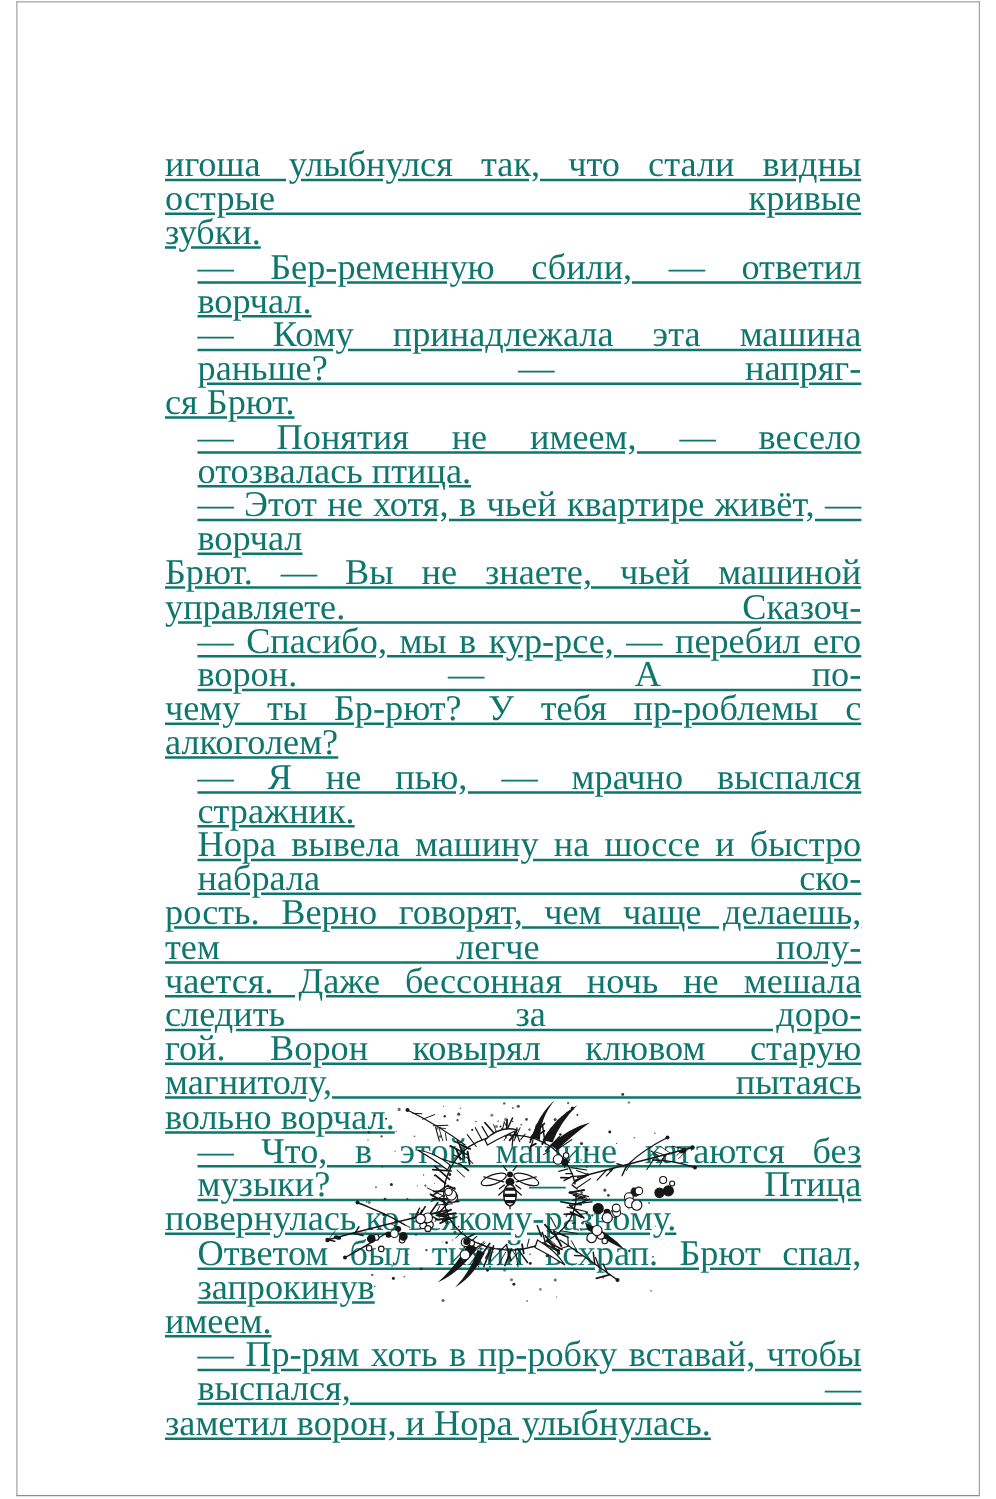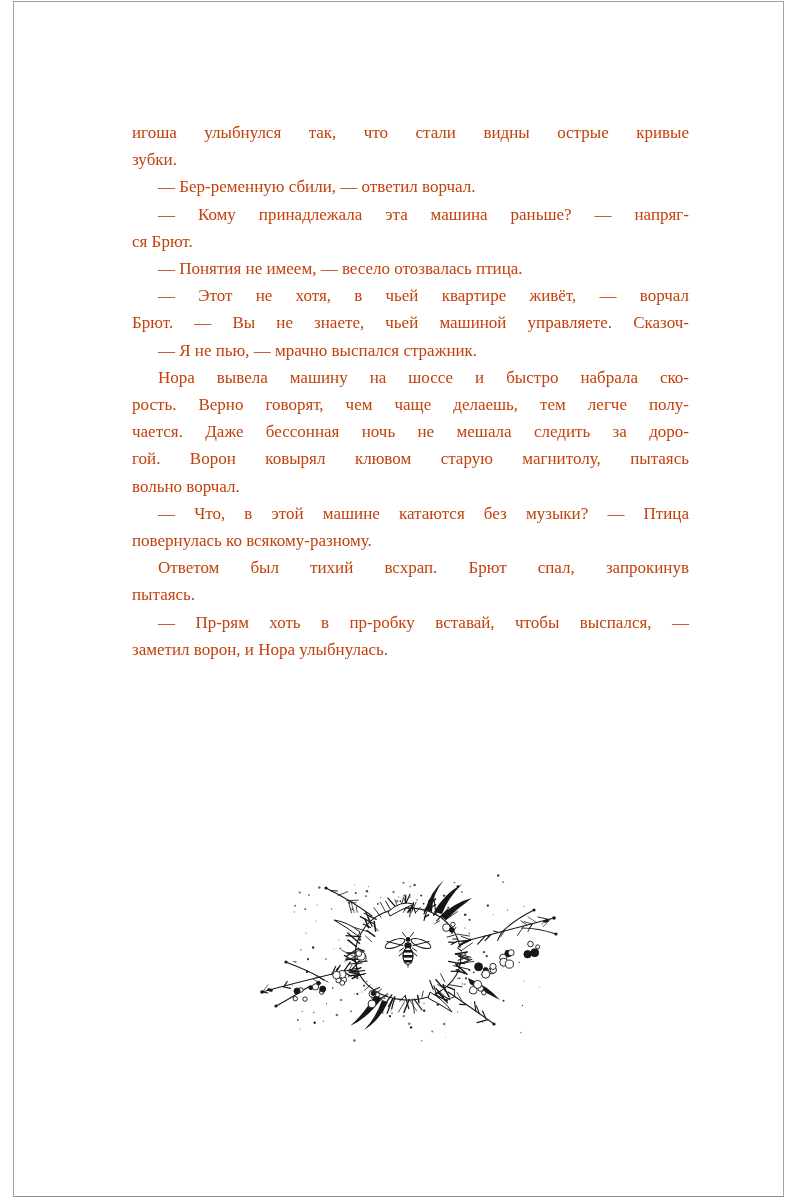--- a/index.html
+++ b/index.html
@@ -1,21 +1,21 @@
 <!DOCTYPE html>
 <html><head>
 <meta charset="utf-8">
 <style>
   html,body{margin:0;padding:0;}
   body{background:#ffffff;font-family:"Liberation Serif","DejaVu Serif",serif;}
   .page{position:relative;width:797px;height:1199px;background:#ffffff;overflow:hidden;}
   .frame{position:absolute;left:13px;top:1px;width:769px;height:1194px;
          border:1px solid #a3a3a3;border-bottom-color:#8d8d8d;pointer-events:none;}
   .text-block{position:absolute;left:132px;top:119px;width:557px;
-              font-size:17px;line-height:27.2px;color:#c2410c;}
+              font-size:29px;line-height:27.2px;color:#0f766e;text-decoration:underline;}
   .para{margin:0;}
   .ln{text-align:justify;text-align-last:justify;text-justify:inter-word;
       white-space:normal;}
   .ln.fin{text-align-last:left;}
   .ln.ind{padding-left:26px;}
   .illustration{position:absolute;left:240px;top:872px;width:336px;height:172px;}
 </style>
 </head>
 <body>
 
@@ -35,36 +35,40 @@
         <div class="ln fin">ся Брют.</div>
       </div>
       <div class="para">
         <div class="ln ind fin">— Понятия не имеем, — весело отозвалась птица.</div>
       </div>
       <div class="para">
         <div class="ln ind">— Этот не хотя, в чьей квартире живёт, — ворчал</div>
         <div class="ln">Брют. — Вы не знаете, чьей машиной управляете. Сказоч-</div>
       </div>
       <div class="para">
+        <div class="ln ind">— Спасибо, мы в кур-рсе, — перебил его ворон. — А по-</div>
+        <div class="ln fin">чему ты Бр-рют? У тебя пр-роблемы с алкоголем?</div>
+      </div>
+      <div class="para">
         <div class="ln ind fin">— Я не пью, — мрачно выспался стражник.</div>
       </div>
       <div class="para">
         <div class="ln ind">Нора вывела машину на шоссе и быстро набрала ско-</div>
         <div class="ln">рость. Верно говорят, чем чаще делаешь, тем легче полу-</div>
         <div class="ln">чается. Даже бессонная ночь не мешала следить за доро-</div>
         <div class="ln">гой. Ворон ковырял клювом старую магнитолу, пытаясь</div>
         <div class="ln fin">вольно ворчал.</div>
       </div>
       <div class="para">
         <div class="ln ind">— Что, в этой машине катаются без музыки? — Птица</div>
         <div class="ln fin">повернулась ко всякому-разному.</div>
       </div>
       <div class="para">
         <div class="ln ind">Ответом был тихий всхрап. Брют спал, запрокинув</div>
-        <div class="ln fin">пытаясь.</div>
+        <div class="ln fin">имеем.</div>
       </div>
       <div class="para">
         <div class="ln ind">— Пр-рям хоть в пр-робку вставай, чтобы выспался, —</div>
         <div class="ln fin">заметил ворон, и Нора улыбнулась.</div>
       </div>
     </div>
 
   <svg id="ill" class="illustration" viewBox="0 0 336 172" xmlns="http://www.w3.org/2000/svg">
     <g id="ill-speckles">
         <circle cx="54.4" cy="40.0" r="0.63" fill="#161616" opacity="0.56"></circle>

